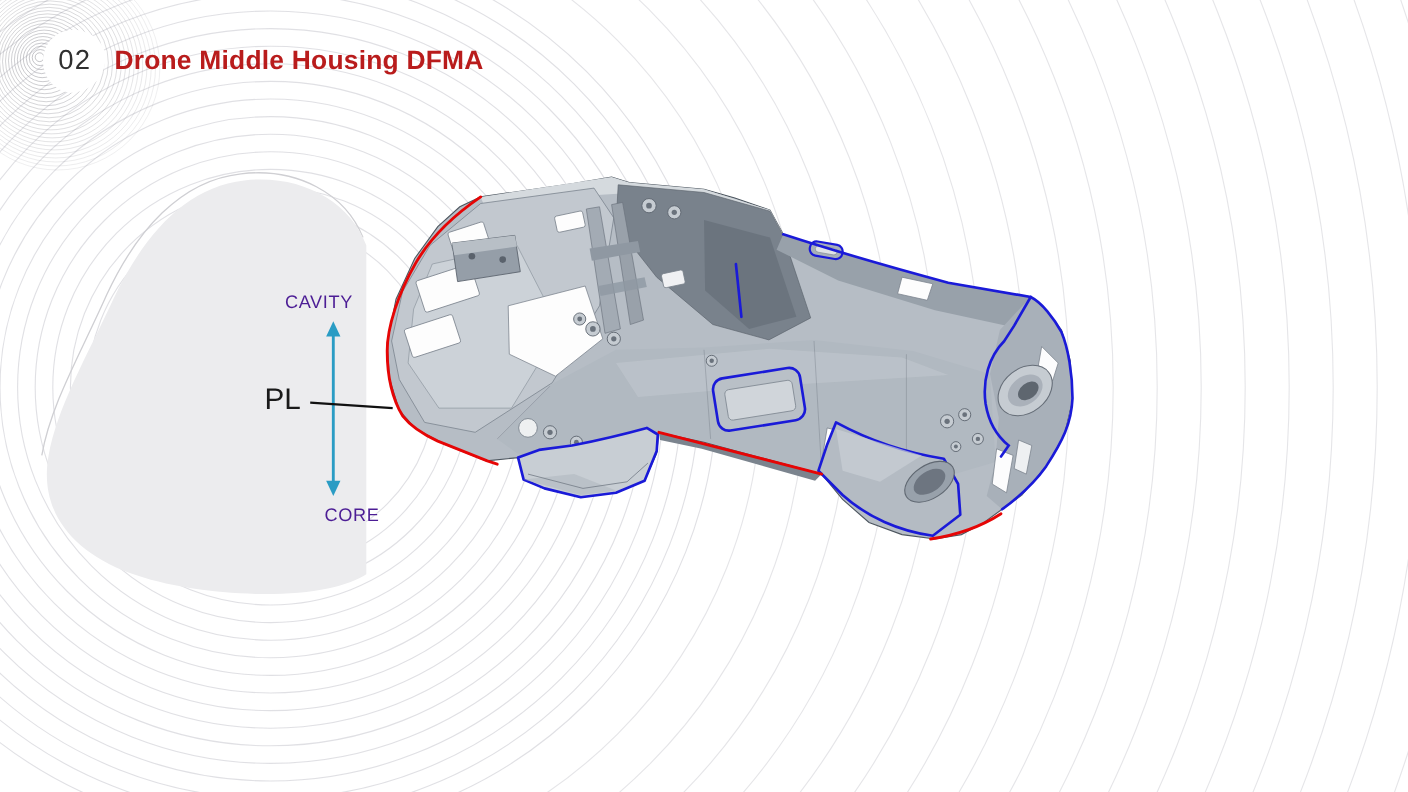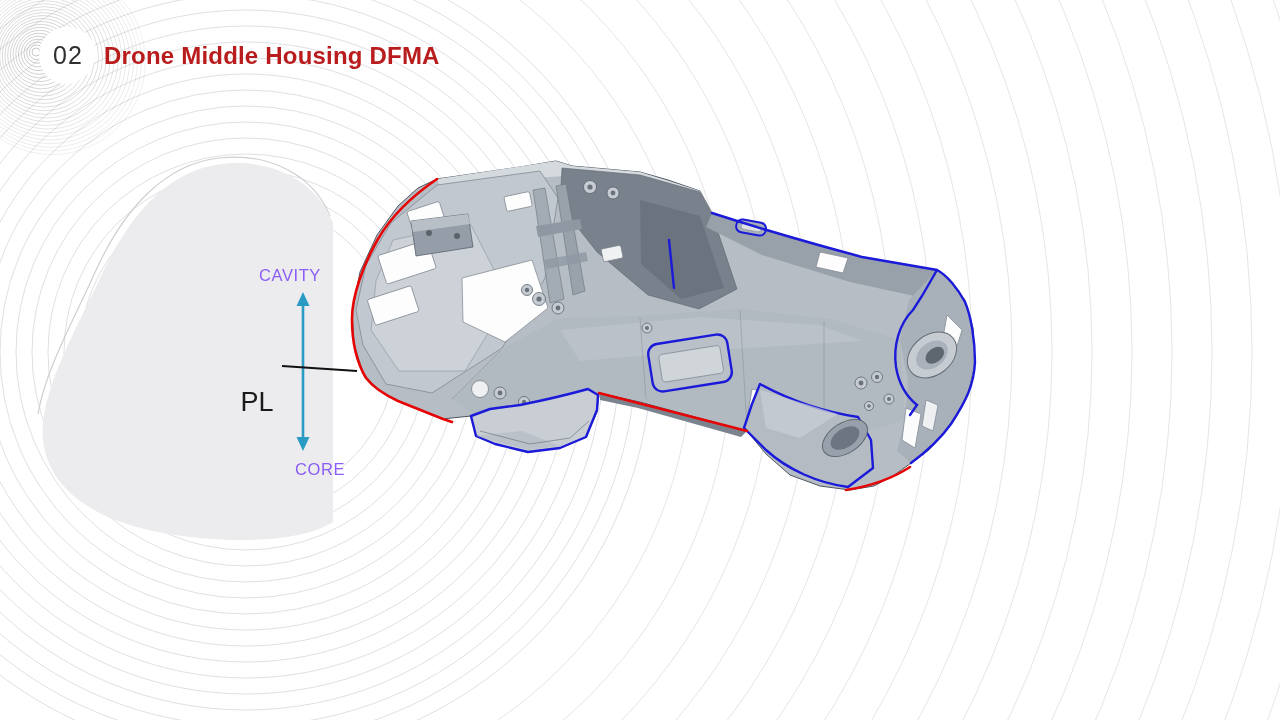--- a/index.html
+++ b/index.html
@@ -2,23 +2,23 @@
 <html><head>
 <meta charset="utf-8">
 <style>
   html,body{margin:0;padding:0;}
   .slide{position:relative;width:1280px;height:720px;background:#ffffff;overflow:hidden;
          font-family:"Liberation Sans", sans-serif;}
   svg{display:block;}
   .bg{position:absolute;left:0;top:0;z-index:0;}
   .model{position:absolute;left:340px;top:150px;z-index:2;}
   .annot{position:absolute;left:0;top:0;z-index:3;pointer-events:none;}
-  .label{position:absolute;z-index:4;color:#8b5cf6;}
+  .label{position:absolute;z-index:4;color:#4c1d95;}
   .cavity{left:250px;top:266px;width:80px;text-align:center;font-size:16.5px;letter-spacing:.6px;}
-  .pl{left:237px;top:348px;width:40px;text-align:center;font-size:27px;color:#1a1a1a;margin-top:39px;}
+  .pl{left:237px;top:348px;width:40px;text-align:center;font-size:27px;color:#1a1a1a;}
   .core{left:283px;top:460px;width:74px;text-align:center;font-size:16.5px;letter-spacing:.6px;}
   .legend{position:absolute;left:348px;top:553px;z-index:4;font-size:17.5px;font-weight:bold;
           line-height:26px;color:#101010;white-space:pre-wrap;}
   .header{position:absolute;left:0;top:0;z-index:4;}
   .badge{position:absolute;left:39px;top:27px;width:57px;height:57px;background:#ffffff;
          border-radius:48% 52% 55% 45% / 50% 46% 54% 50%;transform:rotate(-6deg);
          display:flex;align-items:center;justify-content:center;}
   .badge span{transform:rotate(6deg);font-size:25px;color:#303030;letter-spacing:1px;}
   .title{position:absolute;left:104px;top:42px;font-size:24px;font-weight:bold;color:#b91c1c;
          letter-spacing:.2px;white-space:nowrap;}

